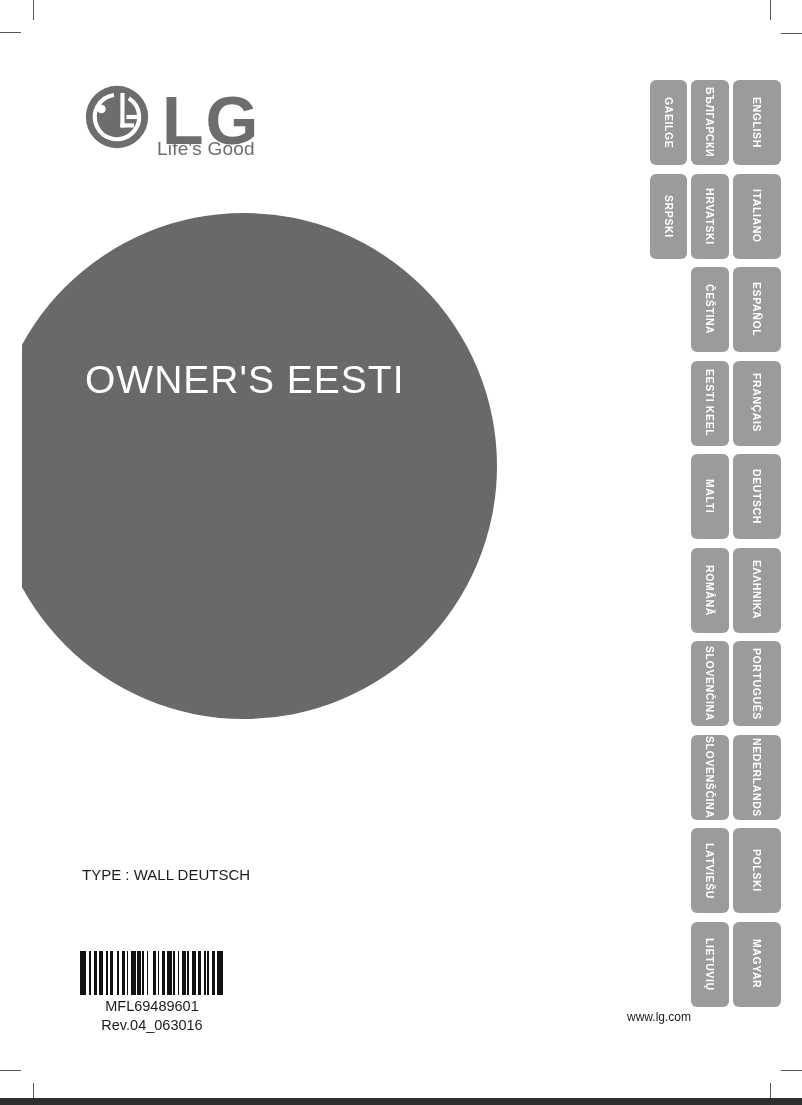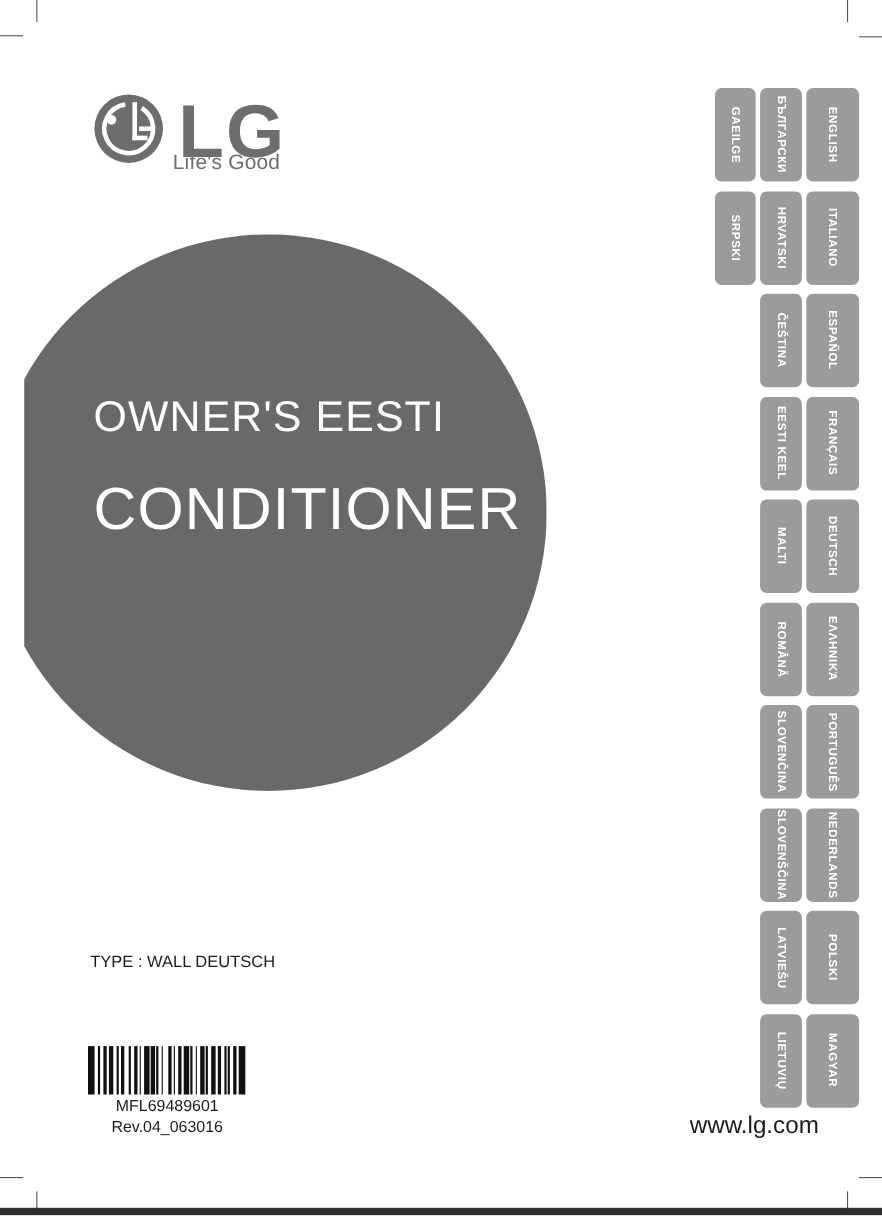--- a/index.html
+++ b/index.html
@@ -51,21 +51,21 @@
   .barcode .gap{background:transparent;}
   .part-no{
     position:absolute;left:78px;top:997px;width:148px;text-align:center;
     font-size:14.5px;line-height:18px;color:#1c1c1c;
   }
   .rev-no{
     position:absolute;left:78px;top:1016px;width:148px;text-align:center;
     font-size:14.5px;line-height:18px;color:#1c1c1c;
   }
   .website{
-    position:absolute;left:627px;top:1010px;font-size:22px;color:#1b1b1b;text-align:center;
+    position:absolute;left:627px;top:1010px;font-size:12px;color:#1b1b1b;text-align:center;
   }
   
   .tab-col{position:absolute;top:80px;display:flex;flex-direction:column;}
   .tab-col.outer{left:650px;width:37px;}
   .tab-col.middle{left:691px;width:38px;}
   .tab-col.inner{left:733px;width:48px;}
   .lang-tab{
     height:85px;margin-bottom:8.5px;border-radius:6px;
     background:var(--tab-gray,#9b9b9b);color:#fff;
     font-size:10.5px;font-weight:bold;letter-spacing:0.6px;
@@ -97,21 +97,20 @@
     <rect x="39.6" y="10.5" width="4.4" height="36.6" fill="#ffffff"></rect>
     <rect x="39.6" y="42.7" width="14.5" height="4.4" fill="#ffffff"></rect>
     <circle cx="19.5" cy="27.5" r="4.6" fill="#ffffff"></circle>
   </svg>
   <div class="lg-word">LG</div>
   <div class="tagline">Life's Good</div>
 
   <div class="big-circle"></div>
   <div class="cover-subtitle">OWNER'S EESTI</div>
   <div class="cover-title">
-    <div>CONDITIONER</div>
   </div>
 
   <div class="type-line">TYPE : WALL DEUTSCH</div>
 
   <div class="barcode" id="barcode">
       <div class="b bar" style="flex-grow: 4;"></div>
       <div class="b gap" style="flex-grow: 2;"></div>
       <div class="b bar" style="flex-grow: 1;"></div>
       <div class="b gap" style="flex-grow: 2;"></div>
       <div class="b bar" style="flex-grow: 2;"></div>

